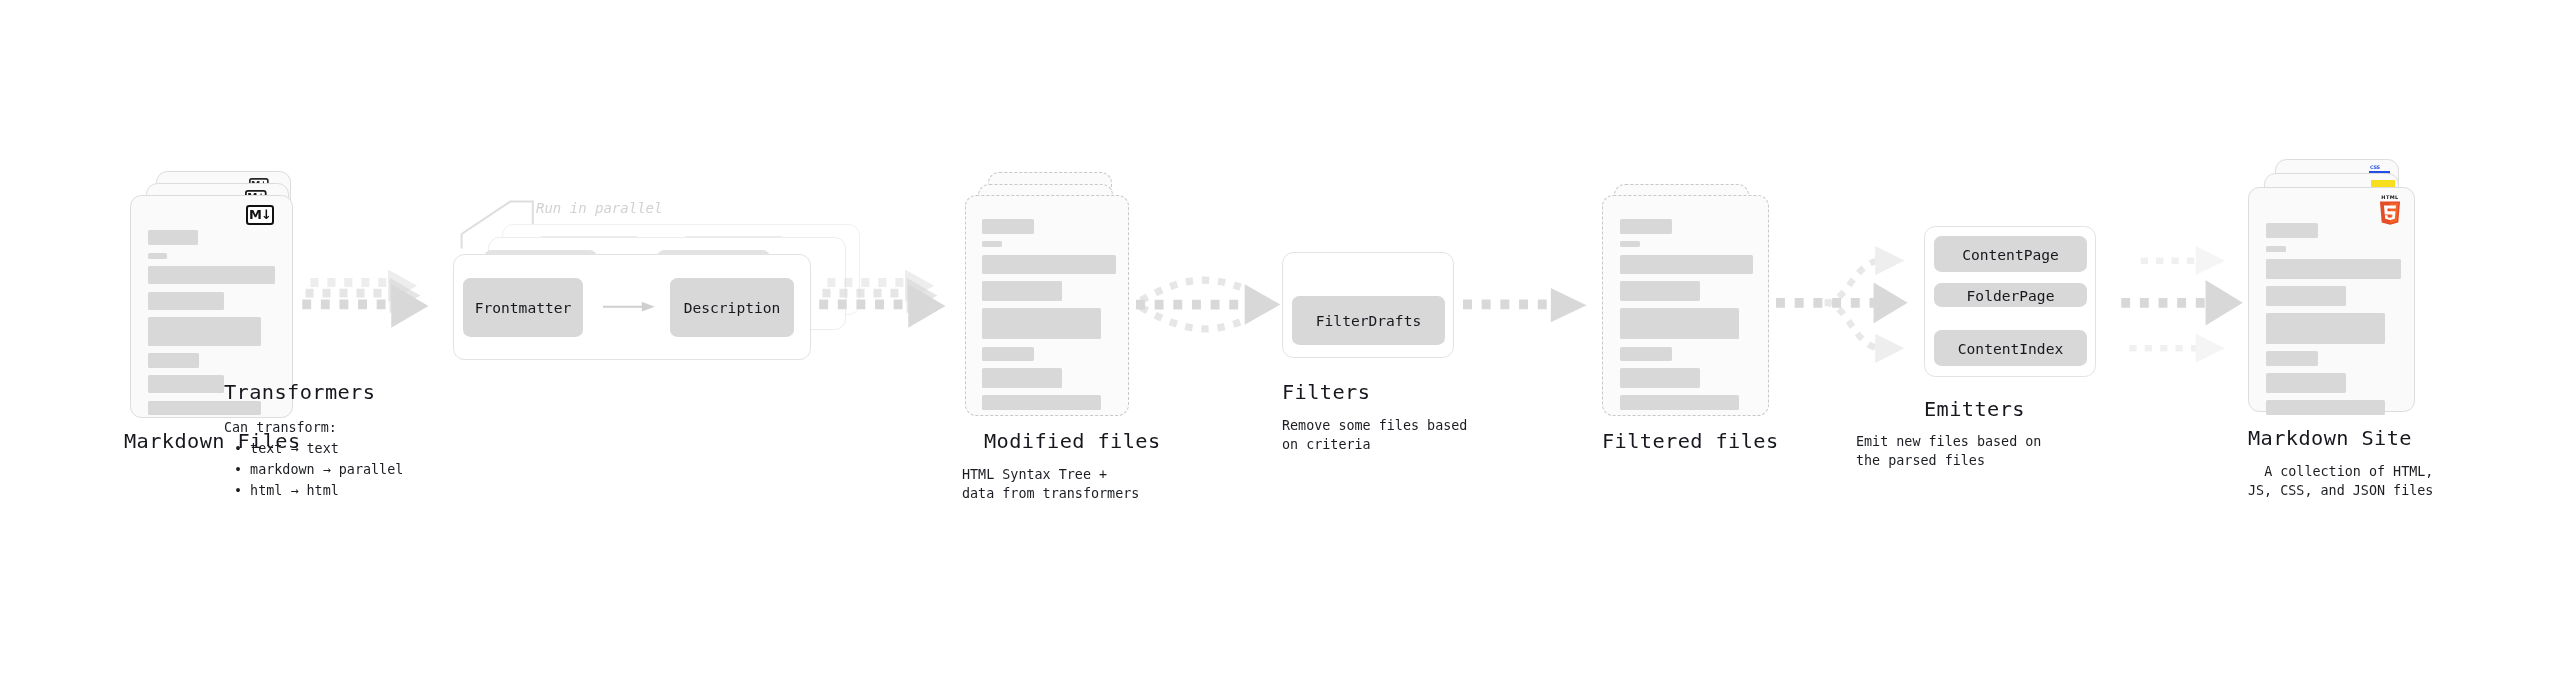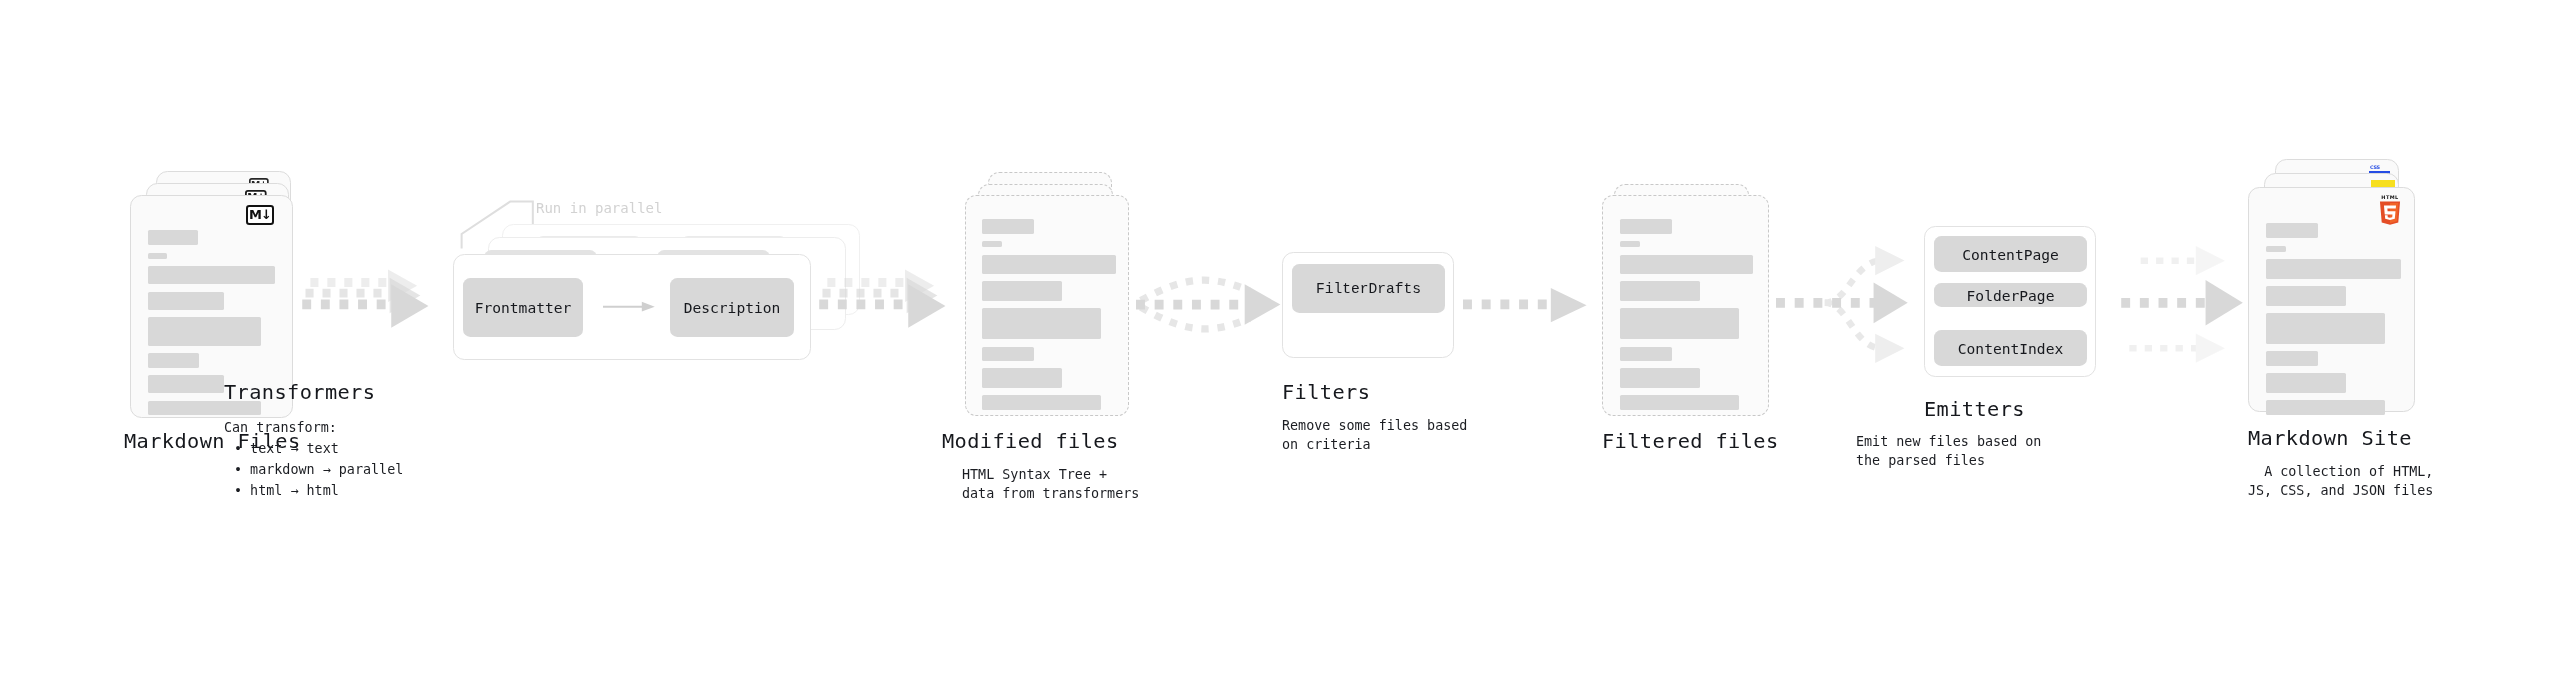--- a/index.html
+++ b/index.html
@@ -91,20 +91,21 @@
     white-space:nowrap;
   }
   .pill.ghost{background:#ebebeb;}
   .pill.ghost2{background:#e3e3e3;}
 
   .runlabel{
     position:absolute;
     font-size:14px;
     color:#d2d2d2;
     white-space:nowrap;
+    font-style:italic;
   }
 
   svg{display:block;overflow:visible;}
   .nosel{user-select:none;}
 </style>
 </head>
 <body>
 
 <div id="stage" class="nosel">
 
@@ -215,35 +216,35 @@
       <div class="ln" style="width:52px;height:14.6px;"></div>
       <div class="ln" style="width:19.5px;height:6.5px;"></div>
       <div class="ln" style="width:134px;height:19.5px;margin-top:5.7px;"></div>
       <div class="ln" style="width:80px;height:19.5px;"></div>
       <div class="ln" style="width:119px;height:31px;"></div>
       <div class="ln" style="width:52px;height:14.6px;"></div>
       <div class="ln" style="width:80px;height:19.5px;"></div>
       <div class="ln" style="width:119px;height:14.6px;"></div>
     </div>
 
-    <div class="title" style="left:942px;top:429px;">Modified files</div>
+    <div class="title" style="left:984px;top:429px;">Modified files</div>
     <div class="subtitle" style="left:962px;top:465px;">HTML Syntax Tree +
 data from transformers</div>
   </div>
 
   <svg class="abs" style="left:1136px;top:258px;" width="146" height="98" viewBox="0 0 180 120">
     <path d="M6,52 C60,22 92,20 140,40" fill="none" stroke="#e6e6e6" stroke-width="9" stroke-dasharray="9 11"></path>
     <path d="M6,60 C60,92 92,94 140,74" fill="none" stroke="#e6e6e6" stroke-width="9" stroke-dasharray="9 11"></path>
     <line x1="0" y1="57" x2="138" y2="57" stroke="#d8d8d8" stroke-width="12" stroke-dasharray="11 12"></line>
     <polygon points="134,32 178,57 134,82" fill="#d8d8d8"></polygon>
   </svg>
 
   <div>
     <div class="panel" style="left:1282px;top:252px;width:172px;height:106px;"></div>
-    <div class="pill" style="left:1292px;top:264px;width:153px;height:49px;font-family:Liberation Mono, monospace;">FilterDrafts</div>
+    <div class="pill" style="left:1292px;top:296px;width:153px;height:49px;">FilterDrafts</div>
 
     <div class="title" style="left:1282px;top:380px;text-align:right;">Filters</div>
     <div class="subtitle" style="left:1282px;top:416px;">Remove some files based
 on criteria</div>
   </div>
 
   <svg class="abs" style="left:1463px;top:288px;" width="126" height="49" viewBox="0 0 155 60">
     <line x1="0" y1="20" x2="112" y2="20" stroke="#d8d8d8" stroke-width="12" stroke-dasharray="11 12"></line>
     <polygon points="108,0 152,21 108,42" fill="#d8d8d8"></polygon>
   </svg>

